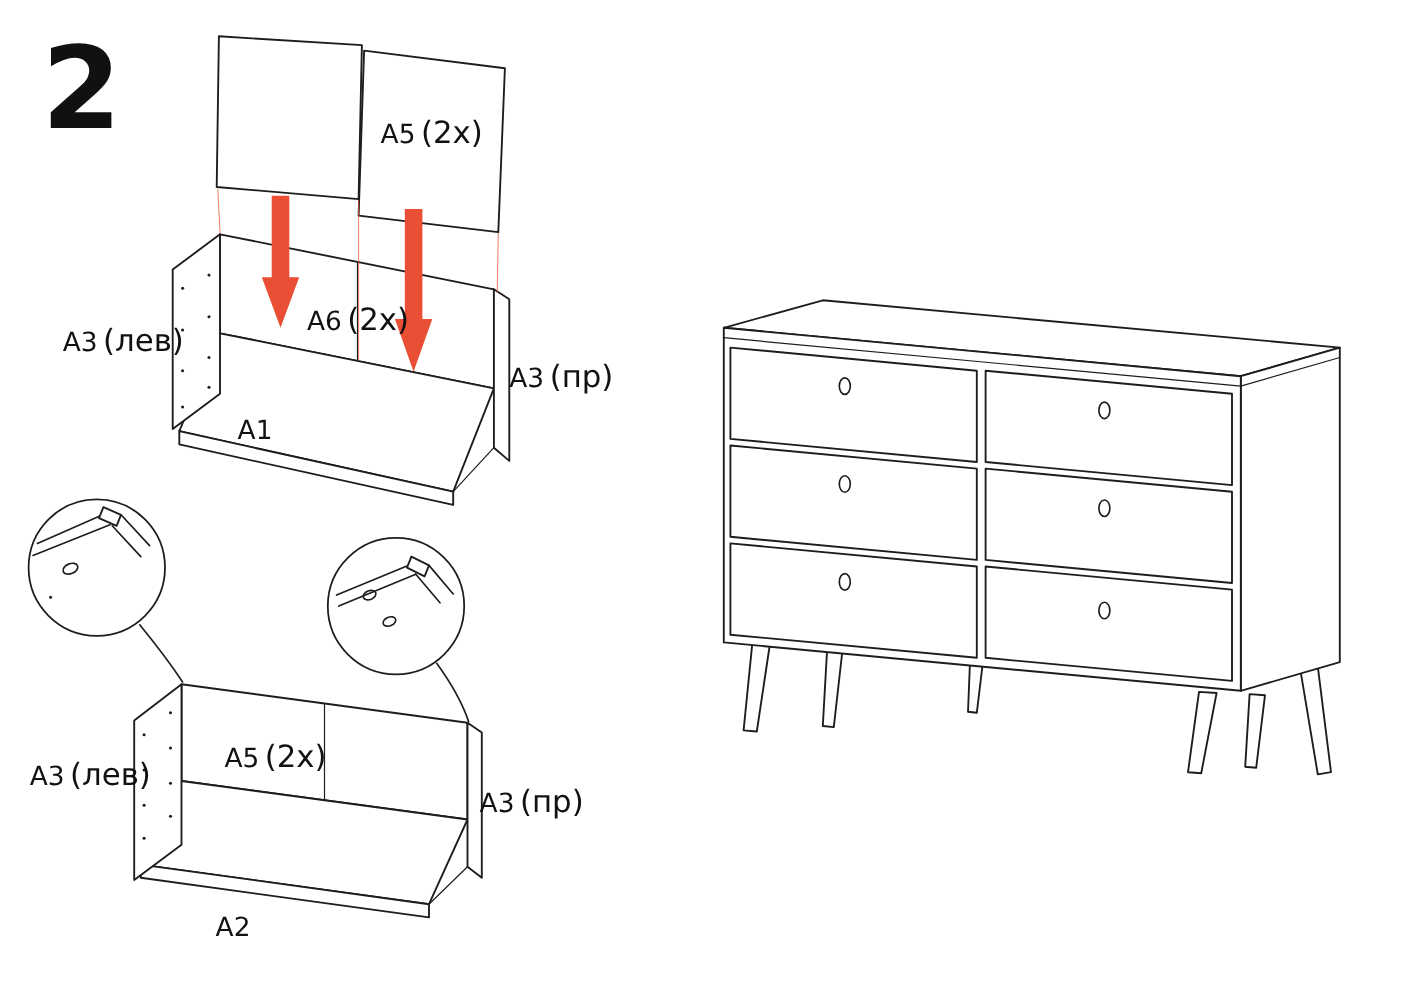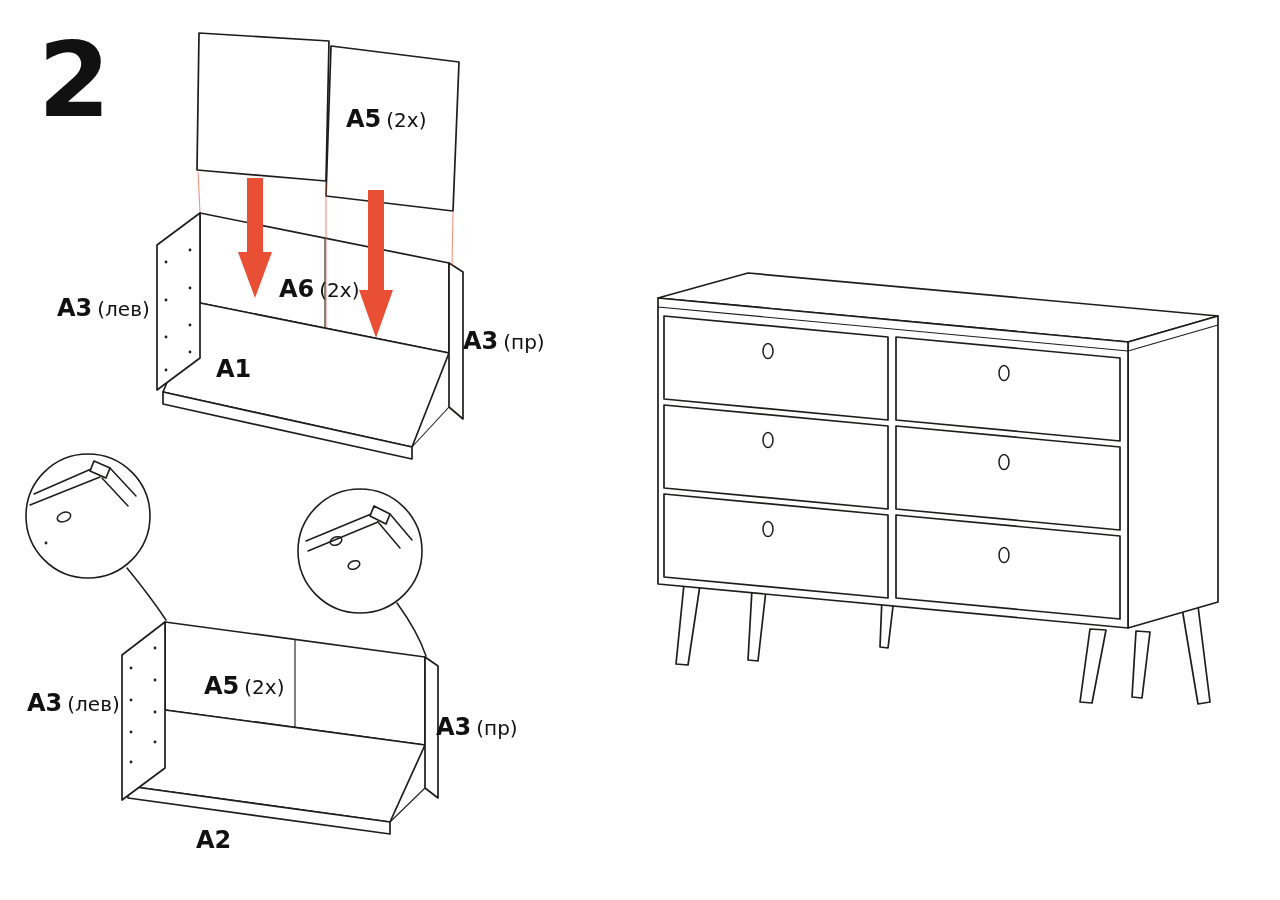--- a/index.html
+++ b/index.html
@@ -67,26 +67,26 @@
     letter-spacing: -2px;
   }
   .part-label {
     position: absolute;
     white-space: nowrap;
     color: #111;
     font-size: 24px;
     line-height: 1.1;
   }
   .part-label .part {
-    font-weight: 700;
+    font-weight: 400;
     margin-top: 48px;
   }
   .part-label .qty {
     font-weight: 400;
-    font-size: 20px;
+    font-size: 28px;
     margin-left: 5px;
   }
 </style>
 </head>
 <body>
 
 <div class="page">
 
   <div class="step-number">2</div>
 
@@ -212,21 +212,21 @@
   </div>
 
   <div class="part-label" style="left:57px; top:295px;">
     <span class="part">A3</span><span class="qty">(лев)</span>
   </div>
 
   <div class="part-label" style="left:463px; top:328px;">
     <span class="part">A3</span><span class="qty">(пр)</span>
   </div>
 
-  <div class="part-label" style="left:216px; top:356px;">
+  <div class="part-label" style="left:216px; top:375px;">
     <span class="part">A1</span><span class="qty"></span>
   </div>
 
   <div class="part-label" style="left:204px; top:673px;">
     <span class="part">A5</span><span class="qty">(2x)</span>
   </div>
 
   <div class="part-label" style="left:27px; top:690px;">
     <span class="part">A3</span><span class="qty">(лев)</span>
   </div>

